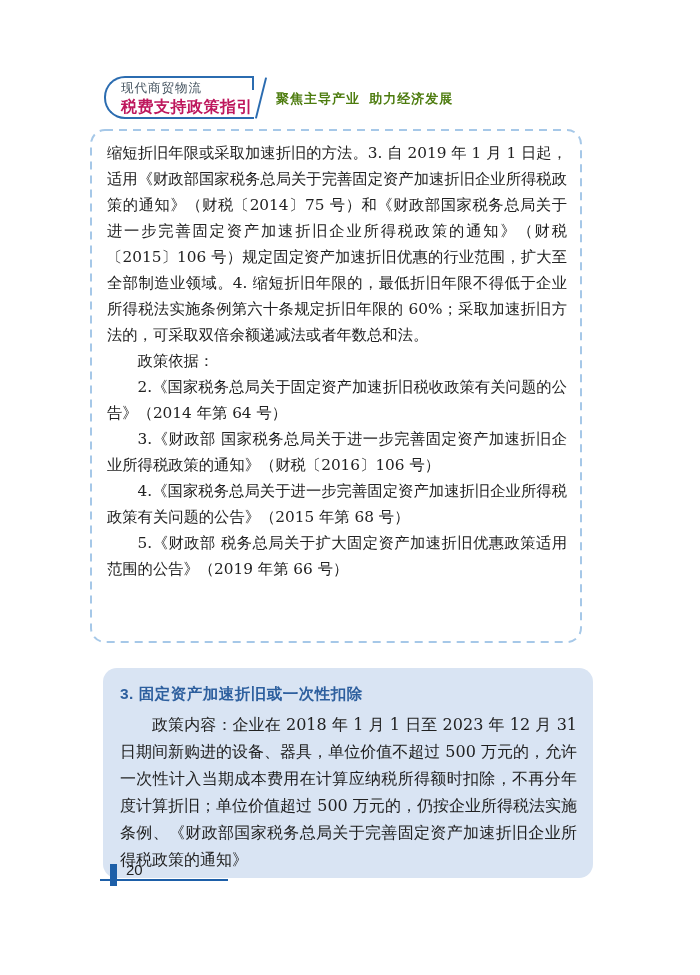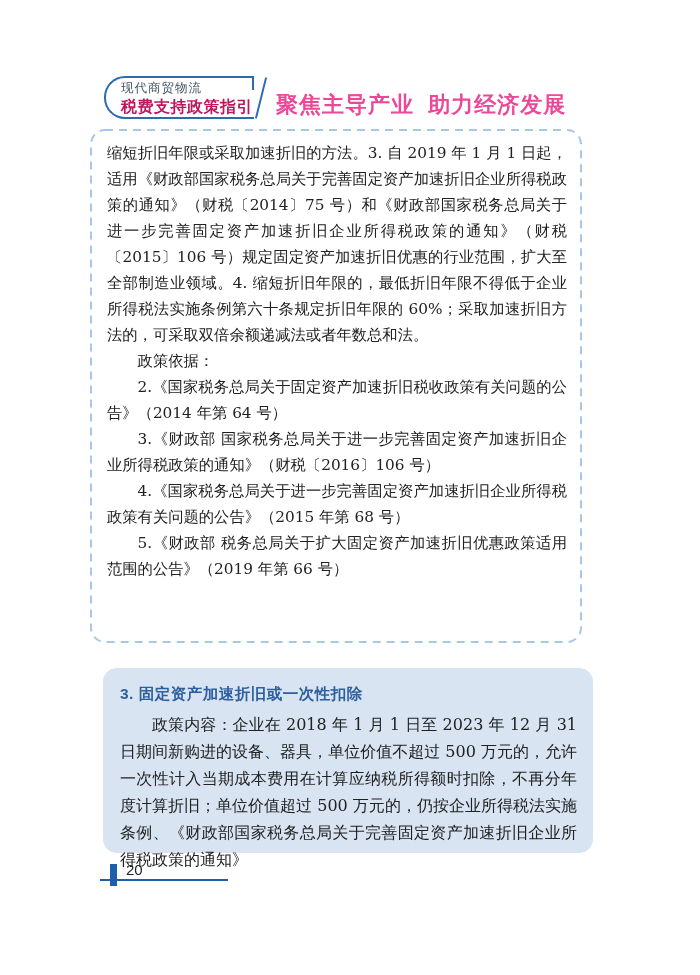--- a/index.html
+++ b/index.html
@@ -51,22 +51,22 @@
     left: 260px; top: 77px;
     width: 2px; height: 42px;
     background: #2b6cb0;
     transform: rotate(14deg);
   }
   .tagline {
     position: absolute;
     left: 276px; top: 90px;
     font-family: "Liberation Sans", sans-serif;
     font-weight: bold;
-    font-size: 22px;
-    color: #ec4899;
+    font-size: 13px;
+    color: #4d7c0f;
     letter-spacing: 1px;
     white-space: pre;
   }
 
   
   .dashed-box {
     position: absolute;
     left: 90px; top: 129px;
     width: 492px; height: 514px;
     padding: 11px 15px 0 17px;
@@ -83,21 +83,21 @@
     line-height: 26px;
     text-align: justify;
     color: #212121;
   }
   .indent { text-indent: 2em; }
 
   
   .section-box {
     position: absolute;
     left: 103px; top: 668px;
-    width: 490px; height: 185px;
+    width: 490px; height: 210px;
     background: #d9e4f3;
     border-radius: 14px;
     padding: 15px 16px 0 17px;
   }
   .section-heading {
     font-family: "Liberation Sans", sans-serif;
     font-weight: bold;
     font-size: 15.5px;
     line-height: 22px;
     color: #2d5f9e;

